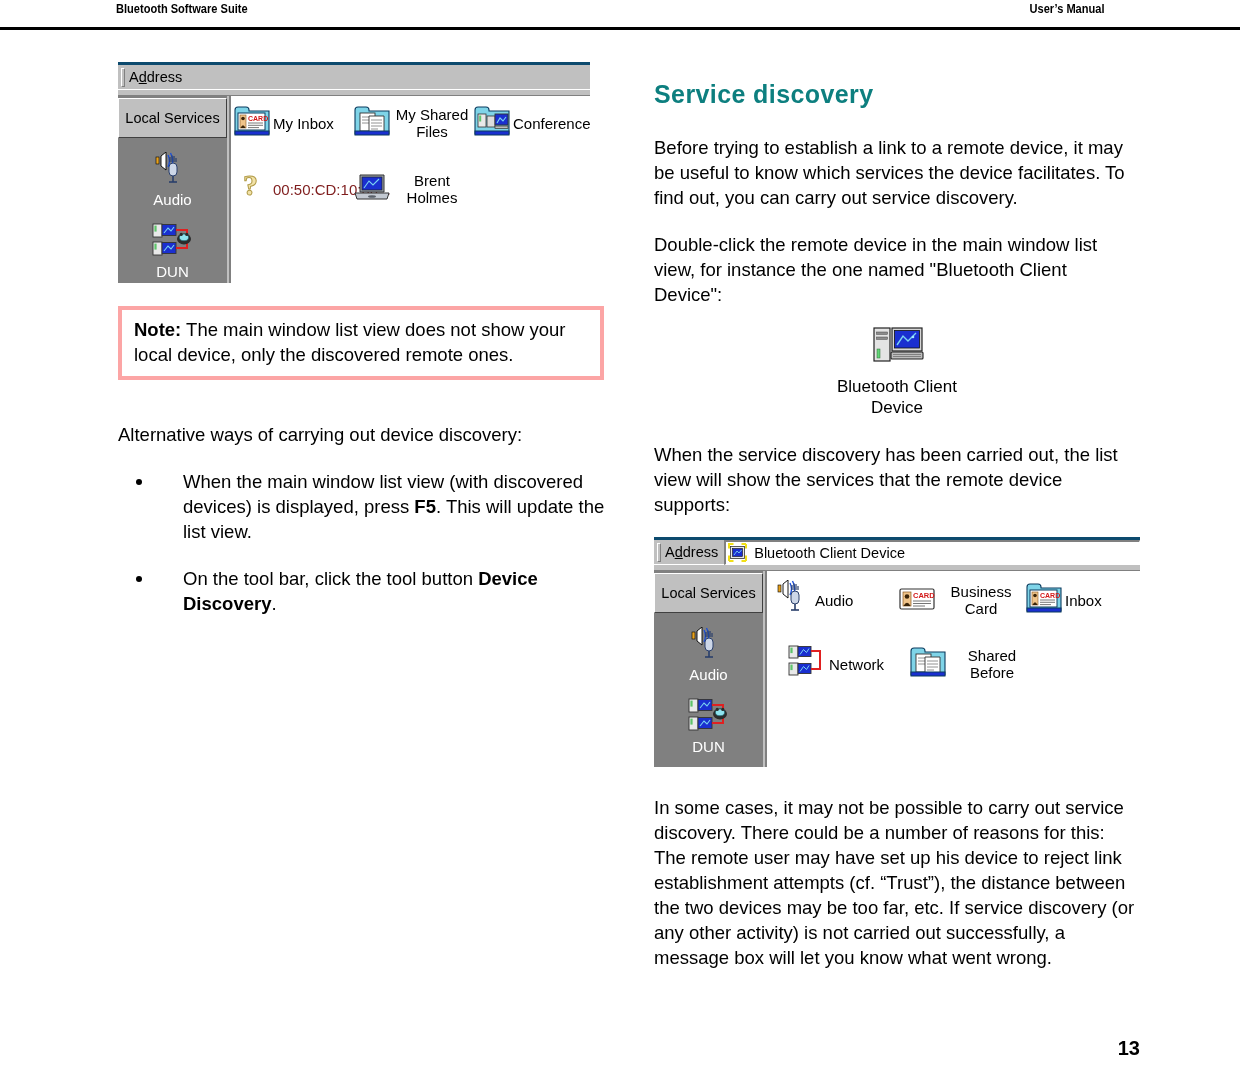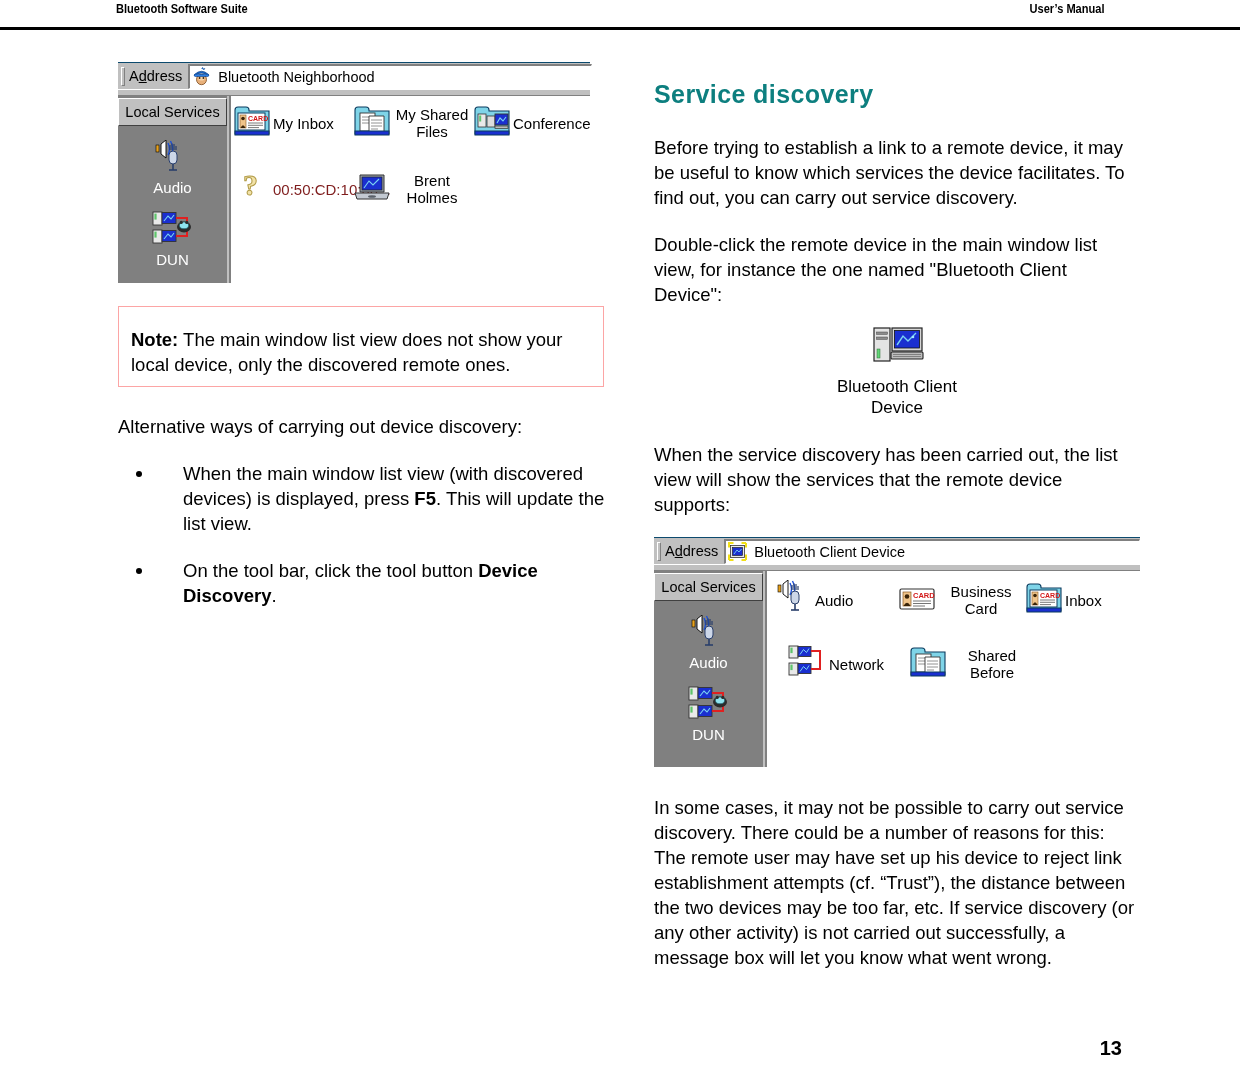--- a/index.html
+++ b/index.html
@@ -43,21 +43,21 @@
   .b { font-weight: bold; }
 
   h2.section-title {
     color: #0d7f7f;
     font-size: 25px; font-weight: bold;
     margin: 0 0 26px 0; letter-spacing: 0.4px;
   }
 
   
   .note-box {
-    border: 1px solid #fca5a5; padding: 20px 10px 9px 12px;
+    border: 4px solid #fca5a5; padding: 7px 10px 9px 12px;
     font-size: 18.5px; line-height: 25px;
     width: 486px; margin-top: 23px;
   }
 
   
   ul.bullets { margin: 0; padding: 0; list-style: none; }
   ul.bullets li {
     position: relative; padding-left: 65px;
     font-size: 18.5px; line-height: 25px; margin-bottom: 22px;
   }
@@ -65,21 +65,21 @@
     position: absolute; left: 18px; top: 10px;
     width: 6px; height: 6px; background: #000; border-radius: 50%;
   }
 
   
   .win-shot { position: relative; background: #ffffff; }
 
   .addr-bar {
     position: relative; height: 27px; background: #c0c0c0;
     display: flex; align-items: center;
-    border-top: 1px solid #0c4a6e;
+    border-top: 3px solid #0c4a6e;
   }
   .addr-grip {
     width: 4px; height: 19px; margin-left: 3px; margin-right: 4px;
     background: #c0c0c0;
     border-left: 1px solid #ffffff; border-top: 1px solid #ffffff;
     border-right: 1px solid #808080; border-bottom: 1px solid #808080;
   }
   .addr-label {
     font-size: 14.5px; color: #000; padding-right: 6px; white-space: nowrap;
   }
@@ -98,21 +98,21 @@
     border-top: 1px solid #ffffff; border-bottom: 1px solid #808080;
   }
 
   .win-body { display: flex; }
   .win-side {
     width: 113px; background: #808080; position: relative;
     border-right: 2px solid #c0c0c0;
     display: flex; flex-direction: column; align-items: center;
   }
   .side-tab {
-    width: 109px; height: 28px; margin-top: 2px;
+    width: 109px; height: 40px; margin-top: 2px;
     background: #c0c0c0; color: #000; font-size: 14.5px;
     display: flex; align-items: center; justify-content: center;
     border-top: 1px solid #ffffff; border-left: 1px solid #ffffff;
     border-right: 1px solid #404040; border-bottom: 1px solid #404040;
   }
   .side-item {
     display: flex; flex-direction: column; align-items: center;
     margin-top: 14px; color: #ffffff; font-size: 15px;
   }
   .side-item .lbl { margin-top: 3px; }
@@ -131,55 +131,41 @@
   .icon-cell .cap.dim { color: #7f1d1d; }
 
   .centered-icon {
     display: flex; flex-direction: column; align-items: center;
     font-size: 17px; line-height: 21px; text-align: right;
   }
   .centered-icon .cap { margin-top: 5px; }
 
   
   .page-number {
-    position: absolute; right: 118px; bottom: 16px;
+    position: absolute; right: 100px; bottom: 16px;
     font-size: 20px; font-weight: bold;
   }
 
   svg { display: block; }
 </style>
 </head>
 <body>
 
 <div class="page-header">
   <div class="hdr-left">Bluetooth Software Suite</div>
   <div class="hdr-right">User’s Manual</div>
   <div class="hdr-rule"></div>
 </div>
 
 <div class="col-left">
 
   <div class="win-shot" style="width:472px;">
     <div class="addr-bar">
       <div class="addr-grip"></div>
       <div class="addr-label">A<u>d</u>dress</div>
-      <div class="addr-field" style="margin-right:-2px;">
-        <span style="flex:0 0 auto;">
-          <svg width="19" height="19" viewBox="0 0 19 19">
-            <ellipse cx="9.5" cy="12.5" rx="5" ry="5.2" fill="#e8b07a" stroke="#7a4a20" stroke-width="0.8"></ellipse>
-            <ellipse cx="9.5" cy="11" rx="3.2" ry="2.6" fill="#f6d3a8"></ellipse>
-            <circle cx="7.6" cy="11" r="0.9" fill="#3a2408"></circle>
-            <circle cx="11.4" cy="11" r="0.9" fill="#3a2408"></circle>
-            <path d="M2.5 7.5 Q9.5 1 16.5 7.5 L16.5 8.6 Q9.5 3.2 2.5 8.6 Z" fill="#1e73d8" stroke="#0b3c84" stroke-width="0.7"></path>
-            <path d="M9.5 1.6 L10.6 0.4 L11.3 2.0 L12.8 1.4 L11.9 3.0" fill="#1e73d8" stroke="#0b3c84" stroke-width="0.5"></path>
-            <rect x="2.3" y="7.2" width="14.4" height="2.2" rx="1" fill="#2f86ef" stroke="#0b3c84" stroke-width="0.7"></rect>
-          </svg>
-        </span>
-        <span class="addr-text">Bluetooth Neighborhood</span>
-      </div>
     </div>
     <div class="addr-under"></div>
 
     <div class="win-body" style="height:187px;">
       <div class="win-side">
         <div class="side-tab">Local Services</div>
 
         <div class="side-item">
           <span>
             <svg width="40" height="36" viewBox="0 0 40 36">
@@ -295,21 +281,21 @@
           </div>
         </div>
       </div>
     </div>
   </div>
 
   <div class="note-box">
     <span class="b">Note:</span><span> The main window list view does not show your local device, only the discovered remote ones.</span>
   </div>
 
-  <p class="body" style="margin-top:27px;">Alternative ways of carrying out device discovery:</p>
+  <p class="body" style="margin-top:42px;">Alternative ways of carrying out device discovery:</p>
 
   <ul class="bullets">
     <li class="body">
       <span class="bullet-dot"></span>
       <span> When the main window list view (with discovered devices) is displayed, press </span><span class="b">F5</span><span>. This will update the list view.</span>
     </li>
     <li class="body">
       <span class="bullet-dot"></span>
       <span> On the tool bar, click the tool button </span><span class="b">Device Discovery</span><span>.</span>
     </li>

